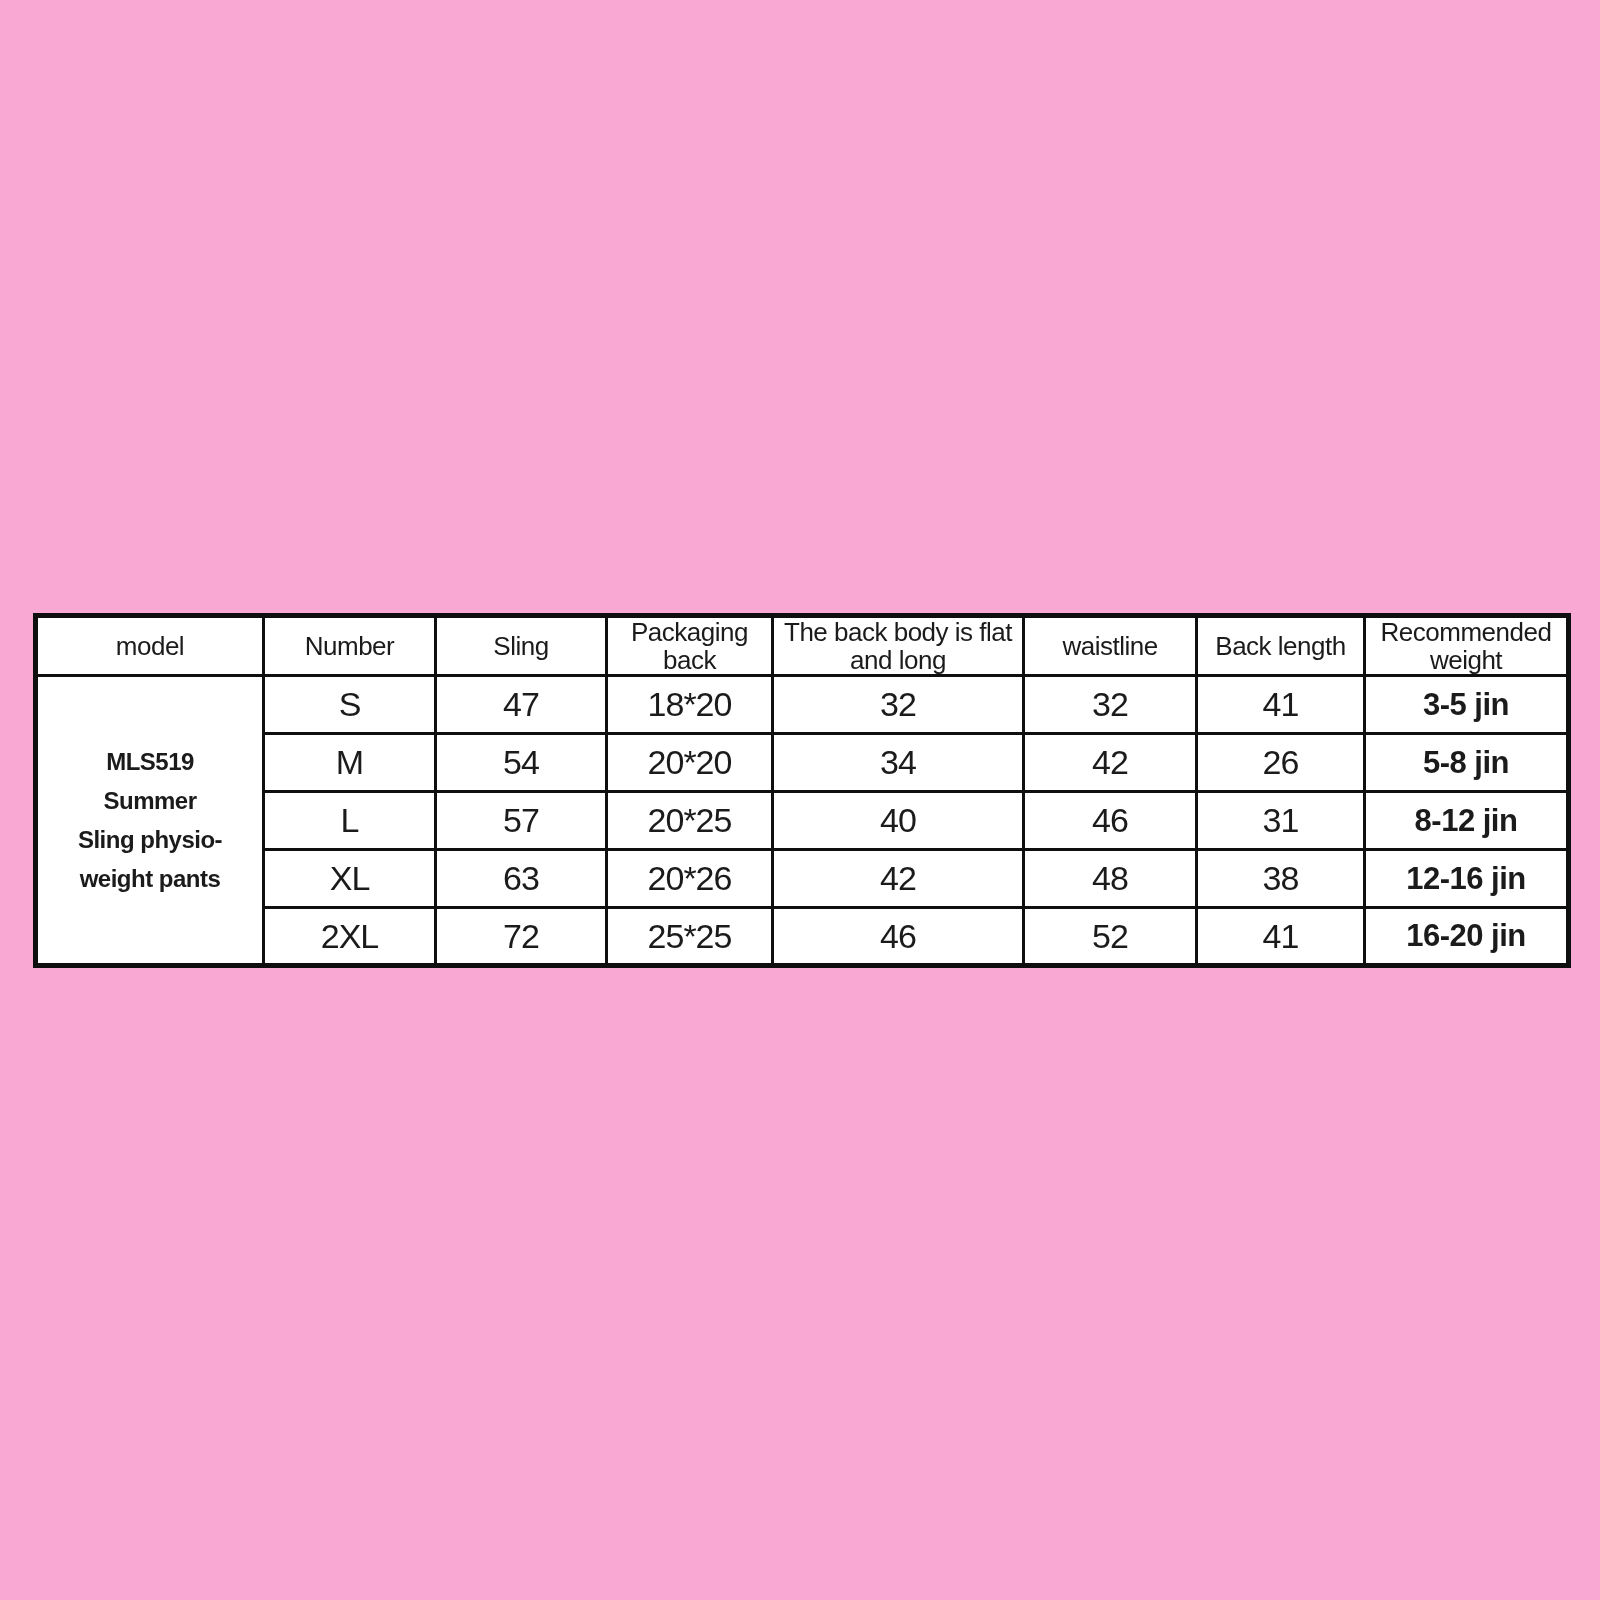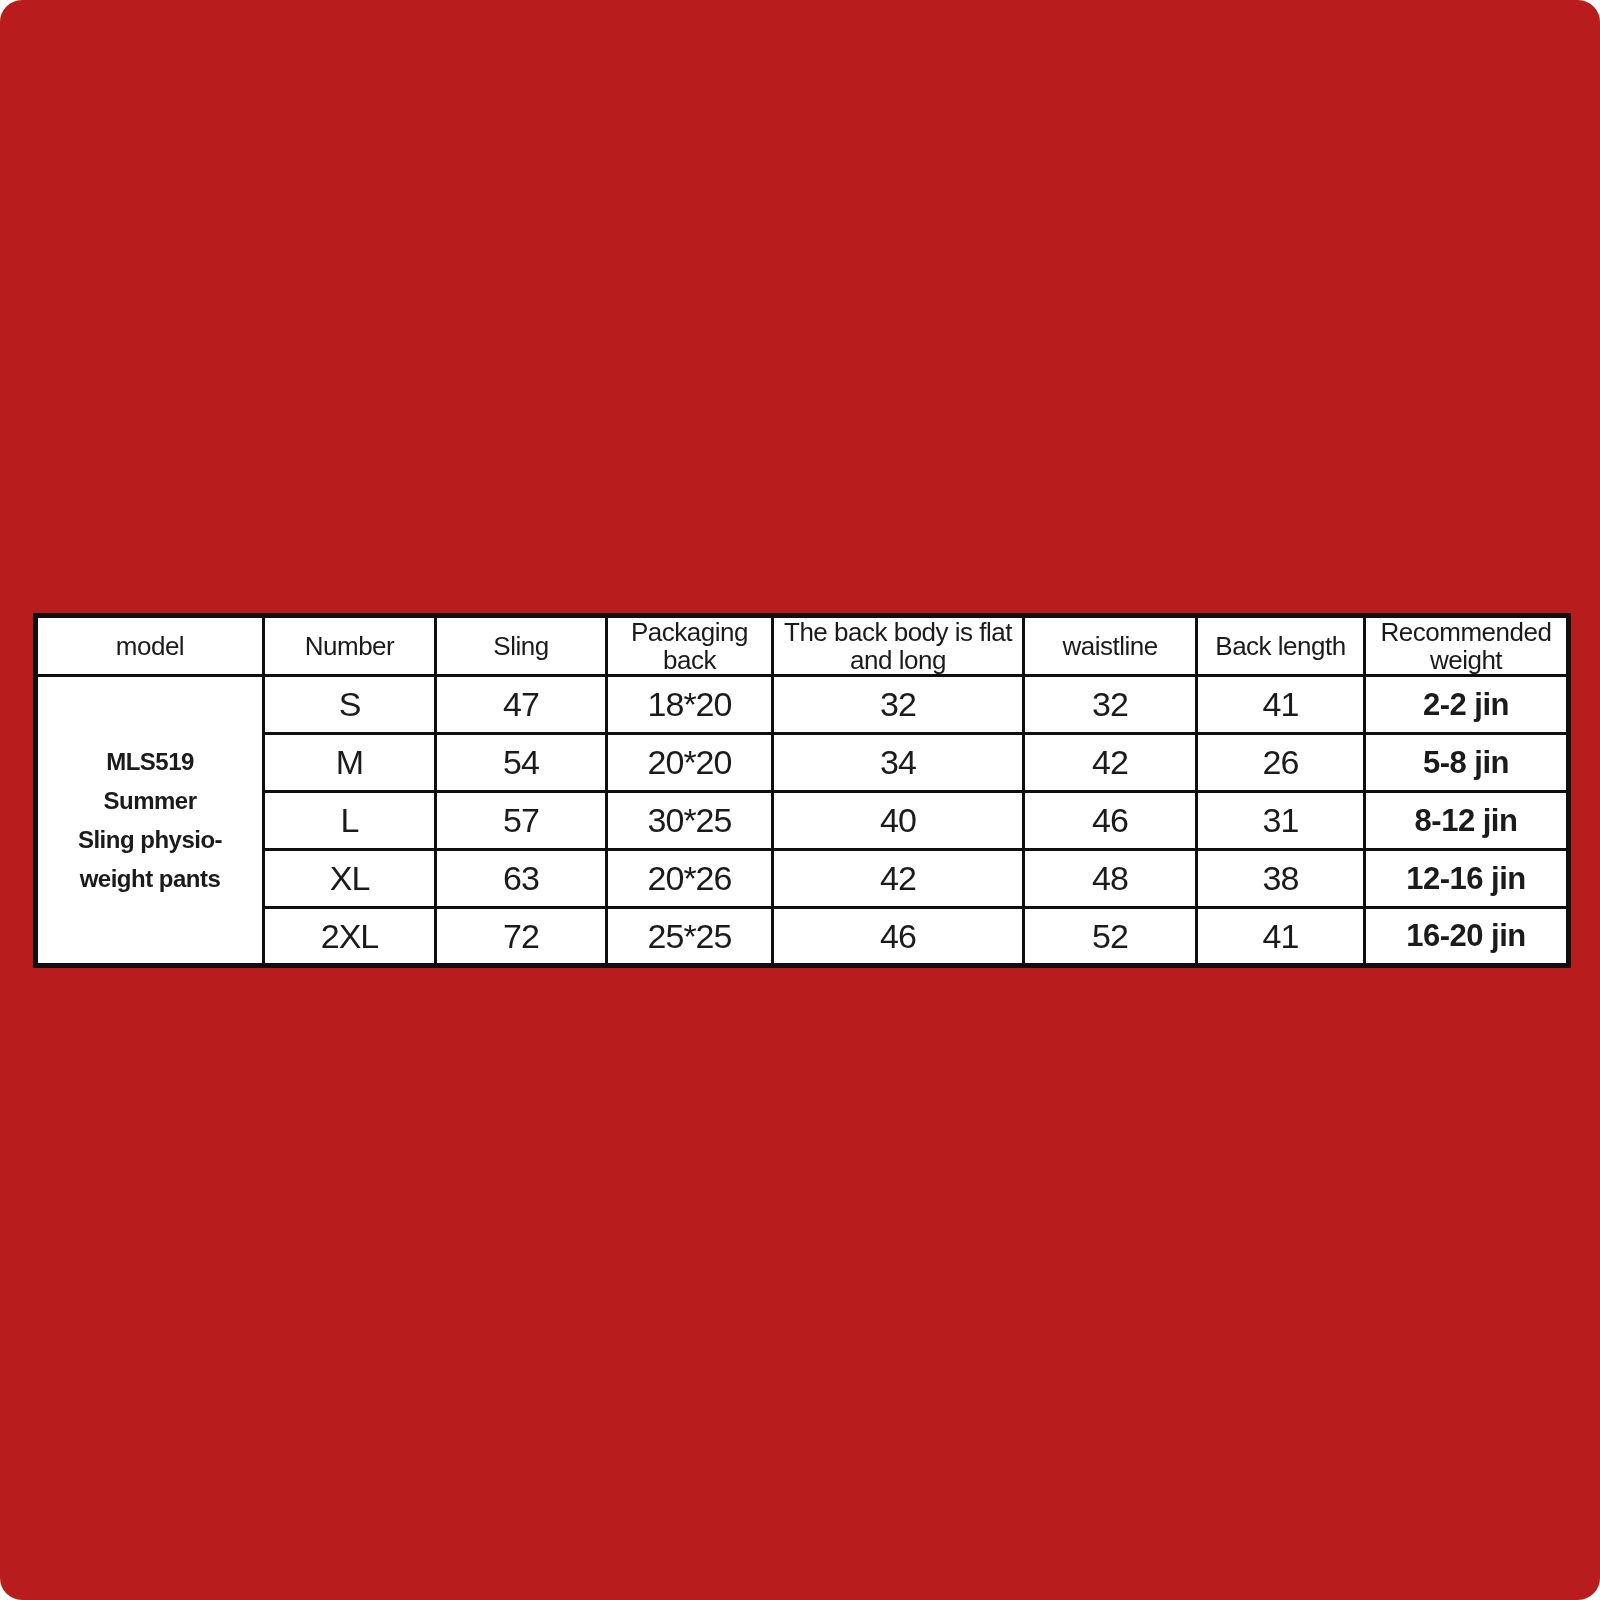--- a/index.html
+++ b/index.html
@@ -8,23 +8,22 @@
     width: 1600px;
     height: 1600px;
     background: #ffffff;
     font-family: "Liberation Sans", sans-serif;
     color: #1b1b1b;
   }
   .canvas {
     position: relative;
     width: 1600px;
     height: 1600px;
-    background: #b91c1c;
+    background: #f9a8d4;
     overflow: hidden;
-    border-radius: 22px;
   }
   table.size-table {
     position: absolute;
     left: 33px;
     top: 613px;
     width: 1533px;
     border-collapse: collapse;
     table-layout: fixed;
     border: 5px solid #0f0f0f;
     background: #ffffff;
@@ -94,35 +93,35 @@
           <div>Summer</div>
           <div>Sling physio-</div>
           <div>weight pants</div>
         </td>
         <td class="data-cell">S</td>
         <td class="data-cell">47</td>
         <td class="data-cell">18*20</td>
         <td class="data-cell">32</td>
         <td class="data-cell">32</td>
         <td class="data-cell">41</td>
-        <td class="weight-cell">2-2 jin</td>
+        <td class="weight-cell">3-5 jin</td>
       </tr>
       <tr class="data-row">
         <td class="data-cell">M</td>
         <td class="data-cell">54</td>
         <td class="data-cell">20*20</td>
         <td class="data-cell">34</td>
         <td class="data-cell">42</td>
         <td class="data-cell">26</td>
         <td class="weight-cell">5-8 jin</td>
       </tr>
       <tr class="data-row">
         <td class="data-cell">L</td>
         <td class="data-cell">57</td>
-        <td class="data-cell">30*25</td>
+        <td class="data-cell">20*25</td>
         <td class="data-cell">40</td>
         <td class="data-cell">46</td>
         <td class="data-cell">31</td>
         <td class="weight-cell">8-12 jin</td>
       </tr>
       <tr class="data-row">
         <td class="data-cell">XL</td>
         <td class="data-cell">63</td>
         <td class="data-cell">20*26</td>
         <td class="data-cell">42</td>

